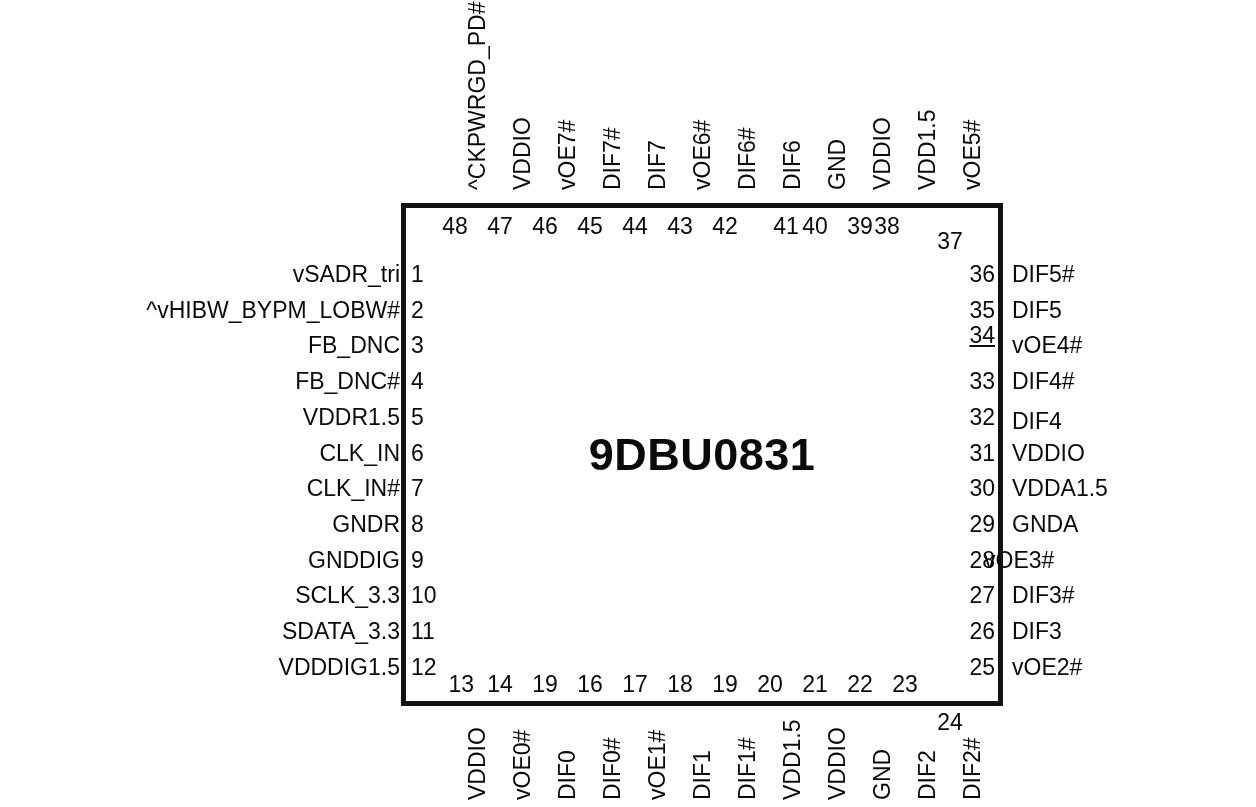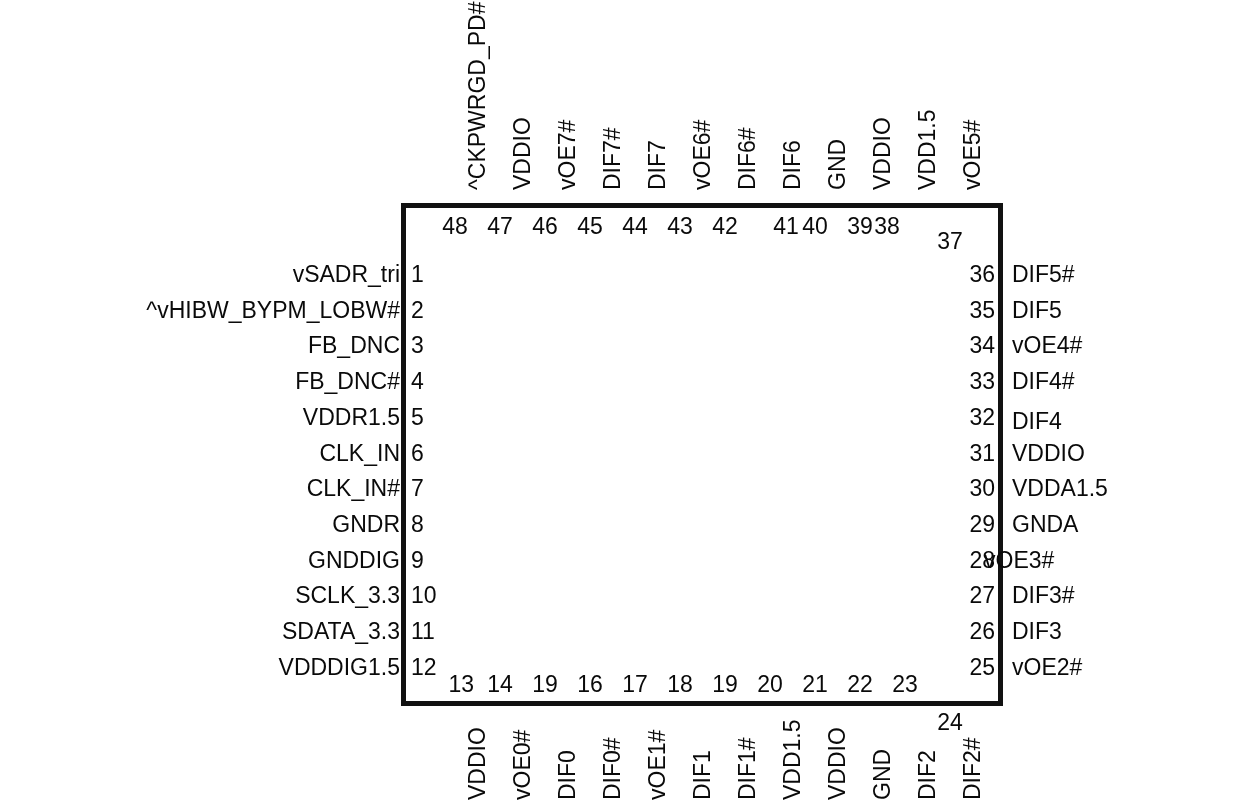--- a/index.html
+++ b/index.html
@@ -80,20 +80,21 @@
     transform: rotate(-90deg);
   }
 </style>
 </head>
 <body>
 
 <div id="root">
 
   <div id="chip-box"></div>
 
+  <div id="part-number">9DBU0831</div>
 
   <div id="pins-top">
       <div class="pinnum pinnum-top" style="left: 436px; top: 215px;">48</div>
       <div class="vlabel" style="left: 466px; top: 190px;">^CKPWRGD_PD#</div>
       <div class="pinnum pinnum-top" style="left: 481px; top: 215px;">47</div>
       <div class="vlabel" style="left: 511px; top: 190px;">VDDIO</div>
       <div class="pinnum pinnum-top" style="left: 526px; top: 215px;">46</div>
       <div class="vlabel" style="left: 556px; top: 190px;">vOE7#</div>
       <div class="pinnum pinnum-top" style="left: 571px; top: 215px;">45</div>
       <div class="vlabel" style="left: 601px; top: 190px;">DIF7#</div>
@@ -164,21 +165,21 @@
       <div class="pinnum pinnum-left" style="left: 411px; top: 620px;">11</div>
       <div class="sidelabel" style="left: 80px; width: 320px; text-align: right; top: 620px;">SDATA_3.3</div>
       <div class="pinnum pinnum-left" style="left: 411px; top: 656px;">12</div>
       <div class="sidelabel" style="left: 80px; width: 320px; text-align: right; top: 656px;">VDDDIG1.5</div>
     </div>
   <div id="pins-right">
       <div class="pinnum pinnum-right" style="left: 955px; top: 263px;">36</div>
       <div class="sidelabel" style="left: 1012px; top: 263px; text-align: left;">DIF5#</div>
       <div class="pinnum pinnum-right" style="left: 955px; top: 299px;">35</div>
       <div class="sidelabel" style="left: 1012px; top: 299px; text-align: left;">DIF5</div>
-      <div class="pinnum pinnum-right" style="left: 955px; top: 334px;">34</div>
+      <div class="pinnum pinnum-right" style="left: 955px; top: 324px; text-decoration: underline;">34</div>
       <div class="sidelabel" style="left: 1012px; top: 334px; text-align: left;">vOE4#</div>
       <div class="pinnum pinnum-right" style="left: 955px; top: 370px;">33</div>
       <div class="sidelabel" style="left: 1012px; top: 370px; text-align: left;">DIF4#</div>
       <div class="pinnum pinnum-right" style="left: 955px; top: 406px;">32</div>
       <div class="sidelabel" style="left: 1012px; top: 410px; text-align: left;">DIF4</div>
       <div class="pinnum pinnum-right" style="left: 955px; top: 442px;">31</div>
       <div class="sidelabel" style="left: 1012px; top: 442px; text-align: left;">VDDIO</div>
       <div class="pinnum pinnum-right" style="left: 955px; top: 477px;">30</div>
       <div class="sidelabel" style="left: 1012px; top: 477px; text-align: left;">VDDA1.5</div>
       <div class="pinnum pinnum-right" style="left: 955px; top: 513px;">29</div>

